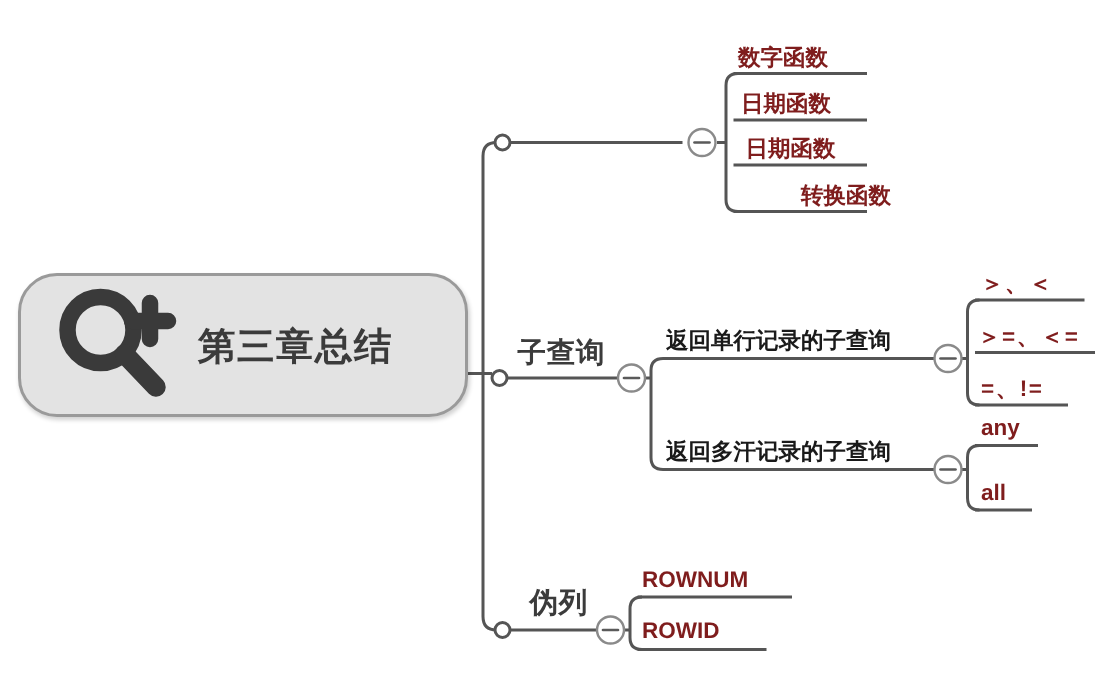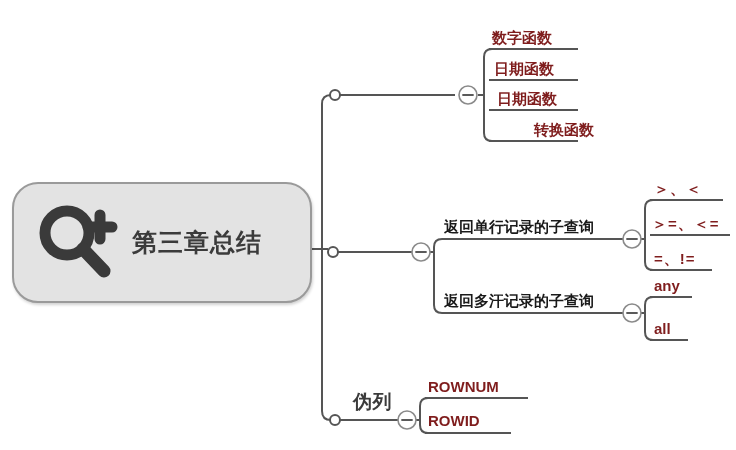--- a/index.html
+++ b/index.html
@@ -31,21 +31,21 @@
     height: 450px;
     pointer-events: none;
   }
 
   
   .root-node {
     position: absolute;
     left: 12px;
     top: 182px;
     width: 300px;
-    height: 121px;
+    height: 96px;
     box-sizing: border-box;
     background: #e3e3e3;
     border: 2px solid #9a9a9a;
     border-radius: 26px;
     display: flex;
     align-items: center;
     padding-left: 16px;
     box-shadow: 1px 2px 3px rgba(0,0,0,0.18);
   }
   .root-icon {
@@ -184,20 +184,21 @@
           <circle cx="37" cy="38" r="22" fill="none" stroke="#3a3a3a" stroke-width="11"></circle>
           <line x1="53" y1="54" x2="74" y2="76" stroke="#3a3a3a" stroke-width="13" stroke-linecap="round"></line>
           <path d="M70,20 L70,44 M58,32 L82,32" stroke="#3a3a3a" stroke-width="11" stroke-linecap="round"></path>
         </g>
       </svg>
     </div>
     <div class="root-label">第三章总结</div>
   </div>
 
 
+  <div class="l1-label" style="left:345px; top:222px;">子查询</div>
 
   <div class="l1-label" style="left:353px; top:389px;">伪列</div>
 
   <div class="leaf-label" style="left:492px; top:29px;">数字函数</div>
   <div class="leaf-label" style="left:494px; top:60px;">日期函数</div>
   <div class="leaf-label" style="left:497px; top:90px;">日期函数</div>
   <div class="leaf-label" style="left:494px; top:121px;margin-left:40px;">转换函数</div>
 
   <div class="l2-label" style="left:444px; top:218px;">返回单行记录的子查询</div>
   <div class="l2-label" style="left:444px; top:292px;">返回多汗记录的子查询</div>

